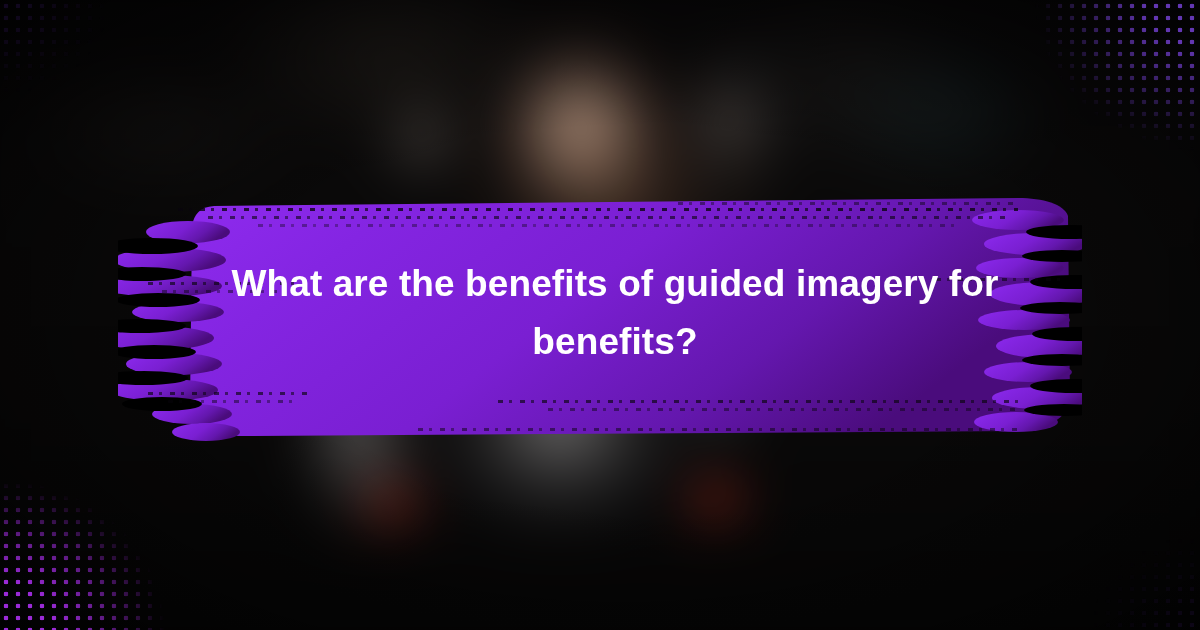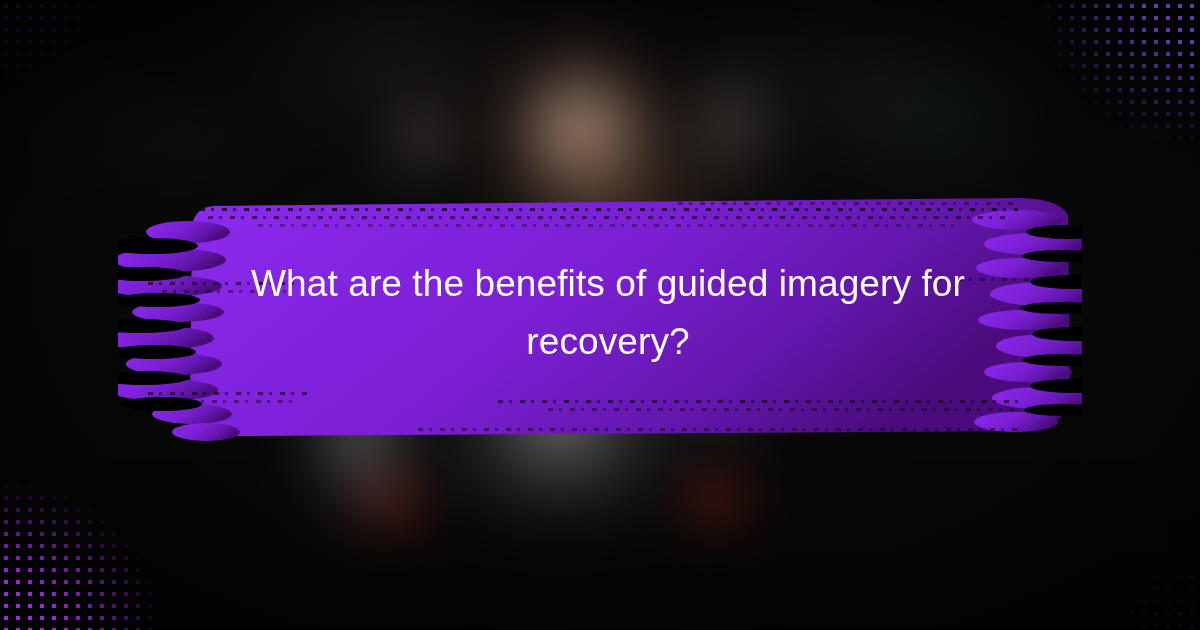--- a/index.html
+++ b/index.html
@@ -108,27 +108,27 @@
         rgba(8,4,12,0.92) 0px, rgba(8,4,12,0.92) 5px,
         rgba(0,0,0,0) 5px, rgba(0,0,0,0) 11px,
         rgba(8,4,12,0.78) 11px, rgba(8,4,12,0.78) 14px,
         rgba(0,0,0,0) 14px, rgba(0,0,0,0) 22px);
     opacity:.85;
   }
 
   
   .title {
     position:absolute;
-    left:158px; top:255px;
+    left:165px; top:255px;
     width:900px;
     text-align:center;
     color:#ffffff;
     font-family:"Liberation Sans", sans-serif;
     font-size:37px;
-    font-weight:400;
+    font-weight:700;
     line-height:58px;
     letter-spacing:0.1px;
     text-rendering:optimizeLegibility;
   }
 </style>
 </head>
 <body>
 
 <div class="canvas">
 
@@ -220,16 +220,16 @@
       <div class="streak" style="left:30px;  top:206px; width:160px; opacity:.7;"></div>
       <div class="streak" style="left:50px;  top:214px; width:130px; opacity:.5;"></div>
       <div class="streak" style="left:380px; top:214px; width:520px; opacity:.7;"></div>
       <div class="streak" style="left:430px; top:222px; width:470px; opacity:.5;"></div>
       <div class="streak" style="left:300px; top:242px; width:600px; opacity:.55;"></div>
     </div>
   </div>
 
   <div class="title">
     <span>What are the benefits of guided imagery for</span><br>
-    <span>recovery?</span>
+    <span>benefits?</span>
   </div>
 
 </div>
 
 </body></html>

